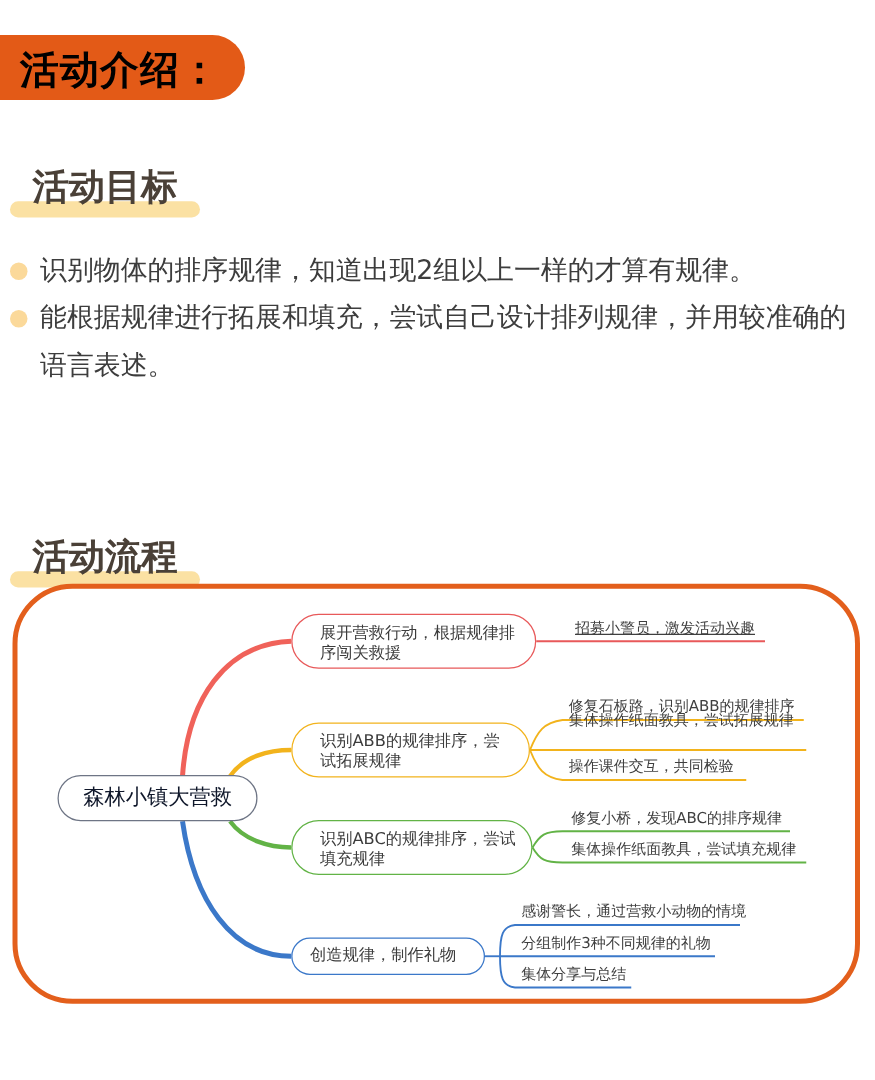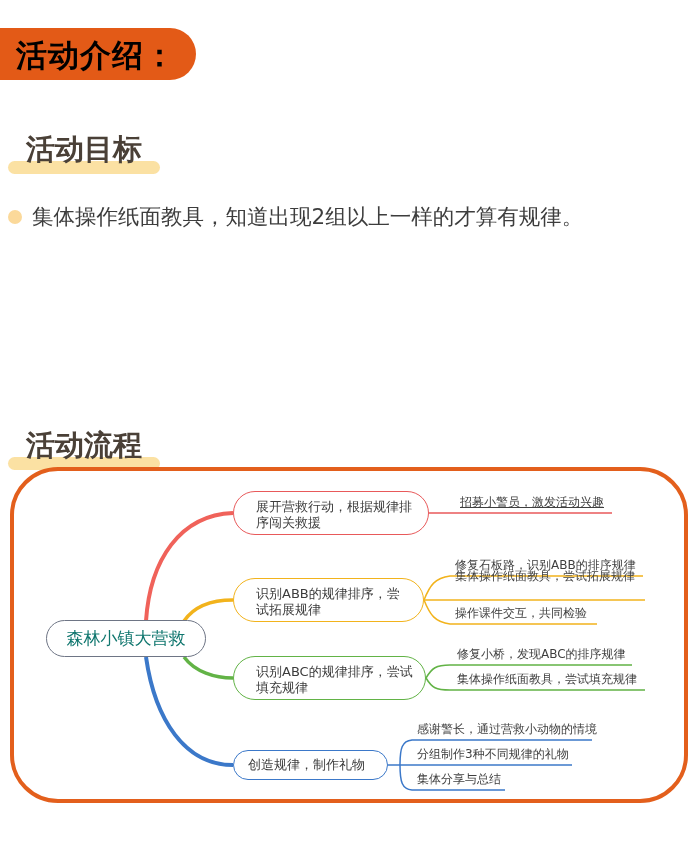--- a/index.html
+++ b/index.html
@@ -12,40 +12,44 @@
     .section-title .hl { position:absolute; left:0; bottom:2px; width:152px; height:13px; background:#fbe1a3; border-radius:7px; }
     .section-title span { position:absolute; left:18px; top:0; font-size:29px; font-weight:bold; color:#4a4037; }
     .goals { position:absolute; left:8px; top:198px; width:690px; }
     .goal { position:relative; padding-left:24px; font-size:21.5px; line-height:38px; color:#3d3d3d; }
     .goal .dot { position:absolute; left:0; top:12px; width:14px; height:14px; border-radius:50%; background:#fbd99a; }
     .mindmap { position:absolute; left:10px; top:467px; width:678px; height:336px;
       border:4px solid #e35f1c; border-radius:48px; box-sizing:border-box; }
     svg.links { position:absolute; left:0; top:0; }
     .node { position:absolute; box-sizing:border-box; background:#ffffff; font-size:13px; line-height:16px; color:#3c3c3c; }
     .root { left:46px; top:620px; width:160px; height:37px; border:1.5px solid #6e7585; border-radius:19px;
-      font-size:17px; line-height:34px; text-align:center; color:#0f766e; }
+      font-size:17px; line-height:34px; text-align:center; color:#0f172a; }
     .branch { border-radius:22px; padding:7px 12px 7px 22px; }
     .leaf { position:absolute; font-size:12px; color:#3f3f3f; white-space:nowrap; }
   </style>
 </head>
 <body>
 
 <div class="banner">
   <span>活动介绍：</span>
 </div>
 
 <div class="section-title" style="top:130px;">
   <div class="hl"></div>
   <span>活动目标</span>
 </div>
 
 <div class="goals">
   <div class="goal">
     <span class="dot"></span>
-    <span>集体操作纸面教具，知道出现2组以上一样的才算有规律。</span>
+    <span>识别物体的排序规律，知道出现2组以上一样的才算有规律。</span>
+  </div>
+  <div class="goal" style="width:660px;">
+    <span class="dot"></span>
+    <span>能根据规律进行拓展和填充，尝试自己设计排列规律，并用较准确的语言表述。</span>
   </div>
 </div>
 
 <div class="section-title" style="top:398px;margin-top:28px;">
   <div class="hl"></div>
   <span>活动流程</span>
 </div>
 
 <div class="mindmap"></div>
 
@@ -80,21 +84,21 @@
 </div>
 <div class="node branch" style="left:233px; top:656px; width:193px; height:44px; border:1.5px solid #62b346;">
   <span>识别ABC的规律排序，尝试填充规律</span>
 </div>
 <div class="node branch" style="left:233px; top:750px; width:155px; height:30px; border:1.5px solid #3b78c9; padding:6px 10px 4px 14px; line-height:16px;">
   <span>创造规律，制作礼物</span>
 </div>
 
 <span class="leaf" style="left:460px; top:494px;text-decoration:underline;">招募小警员，激发活动兴趣</span>
 
-<span class="leaf" style="left:455px; top:557px;">修复石板路，识别ABB的排序规律</span>
+<span class="leaf" style="left:455px; top:557px;">修复石板路，识别ABB的规律排序</span>
 <span class="leaf" style="left:455px; top:568px;">集体操作纸面教具，尝试拓展规律</span>
 <span class="leaf" style="left:455px; top:605px;">操作课件交互，共同检验</span>
 
 <span class="leaf" style="left:457px; top:646px;">修复小桥，发现ABC的排序规律</span>
 <span class="leaf" style="left:457px; top:671px;">集体操作纸面教具，尝试填充规律</span>
 
 <span class="leaf" style="left:417px; top:721px;">感谢警长，通过营救小动物的情境</span>
 <span class="leaf" style="left:417px; top:746px;">分组制作3种不同规律的礼物</span>
 <span class="leaf" style="left:417px; top:771px;">集体分享与总结</span>
 

